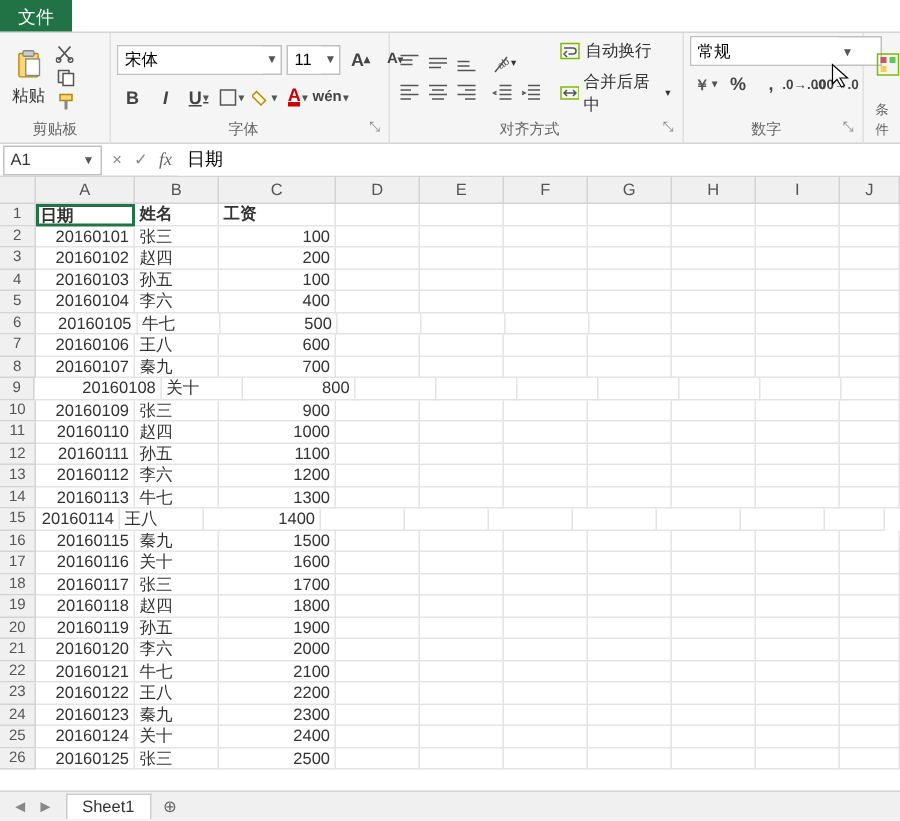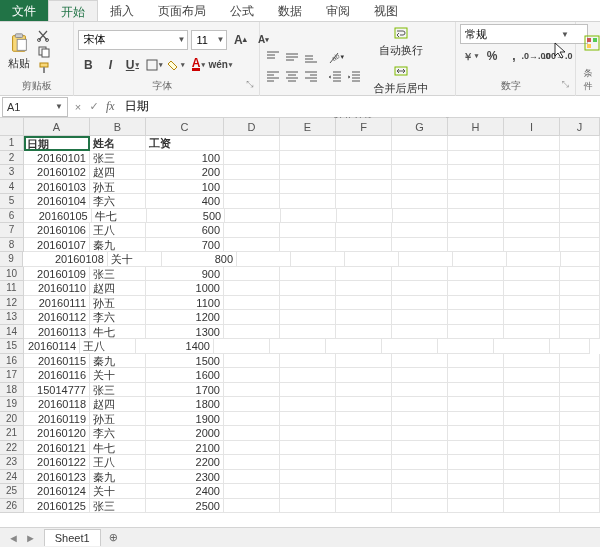--- a/index.html
+++ b/index.html
@@ -28,21 +28,21 @@
 
 .font-row { display: flex; gap: 3px; align-items: center; }
 .font-btn-row { display: flex; gap: 2px; margin-top: 3px; }
 .fb { width: 20px; height: 18px; border: 1px solid transparent; display: flex; align-items: center; justify-content: center; font-size: 12px; cursor: pointer; font-weight: bold; color: #444; }
 .fb .dd { font-size: 7px; margin-left: 1px; color: #555; }
 
 .align-grid { display: grid; grid-template-columns: repeat(3, 18px); grid-template-rows: repeat(2, 18px); gap: 1px; }
 .ab { width: 18px; height: 18px; display: flex; align-items: center; justify-content: center; cursor: pointer; }
 .ab svg { width: 14px; height: 14px; }
 
-.wrap-btn { display: flex; align-items: center; gap: 3px; padding: 2px 4px; cursor: pointer; font-size: 11px; flex-direction: column; }
+.wrap-btn { display: flex; align-items: center; gap: 3px; padding: 2px 4px; cursor: pointer; font-size: 11px; }
 
 .gl-corner { font-size: 9px; color: #888; text-align: right; padding-right: 2px; }
 
 
 .fx-row { display: flex; height: 22px; border-bottom: 1px solid #d4d4d4; align-items: center; }
 .namebox { width: 66px; height: 20px; border: 1px solid #c0c0c0; margin: 1px 2px; display: flex; align-items: center; padding: 0 4px; font-size: 11px; background: #fff; }
 .namebox .dd { margin-left: auto; font-size: 8px; color: #555; }
 .fx-btn { width: 16px; text-align: center; color: #888; font-size: 11px; }
 .fx-label { font-style: italic; font-family: "Times New Roman", serif; font-size: 12px; color: #666; padding: 0 4px; }
 .fx-input { flex: 1; border: none; padding: 0 6px; font-size: 12px; height: 20px; outline: none; }
@@ -66,29 +66,20 @@
 .st { padding: 2px 10px; background: #fff; border: 1px solid #ccc; border-bottom: none; }
 .stadd { padding: 0 8px; color: #666; cursor: pointer; }
 
 svg { display: block; }
 </style>
 </head>
 <body>
 
 <div class="tabs">
   <div class="tab file">文件</div>
-  <div id="tab-list" style="display: flex;">
-      <div class="tab active">开始</div>
-      <div class="tab">插入</div>
-      <div class="tab">页面布局</div>
-      <div class="tab">公式</div>
-      <div class="tab">数据</div>
-      <div class="tab">审阅</div>
-      <div class="tab">视图</div>
-    </div>
 </div>
 
 <div class="ribbon">
 
   <div class="group" style="width:78px">
     <div class="group-body">
       <div class="btn-big">
         <svg viewBox="0 0 24 24">
             <rect x="5" y="4" width="14" height="17" rx="1" fill="#f9d97a" stroke="#b8860b"></rect>
             <rect x="8" y="2" width="8" height="4" rx="1" fill="#ccc" stroke="#888"></rect>
@@ -534,21 +525,21 @@
         <div class="cell" style="width: 56px;"></div>
         <div class="cell" style="width: 56px;"></div>
         <div class="cell" style="width: 56px;"></div>
         <div class="cell" style="width: 56px;"></div>
         <div class="cell" style="width: 56px;"></div>
         <div class="cell" style="width: 56px;"></div>
         <div class="cell" style="width: 40px;"></div>
       </div>
       <div class="row">
         <div class="rh">18</div>
-        <div class="cell r" style="width: 66px;">15014777</div>
+        <div class="cell r" style="width: 66px;">20160117</div>
         <div class="cell" style="width: 56px;">张三</div>
         <div class="cell r" style="width: 78px;">1700</div>
         <div class="cell" style="width: 56px;"></div>
         <div class="cell" style="width: 56px;"></div>
         <div class="cell" style="width: 56px;"></div>
         <div class="cell" style="width: 56px;"></div>
         <div class="cell" style="width: 56px;"></div>
         <div class="cell" style="width: 56px;"></div>
         <div class="cell" style="width: 40px;"></div>
       </div>

